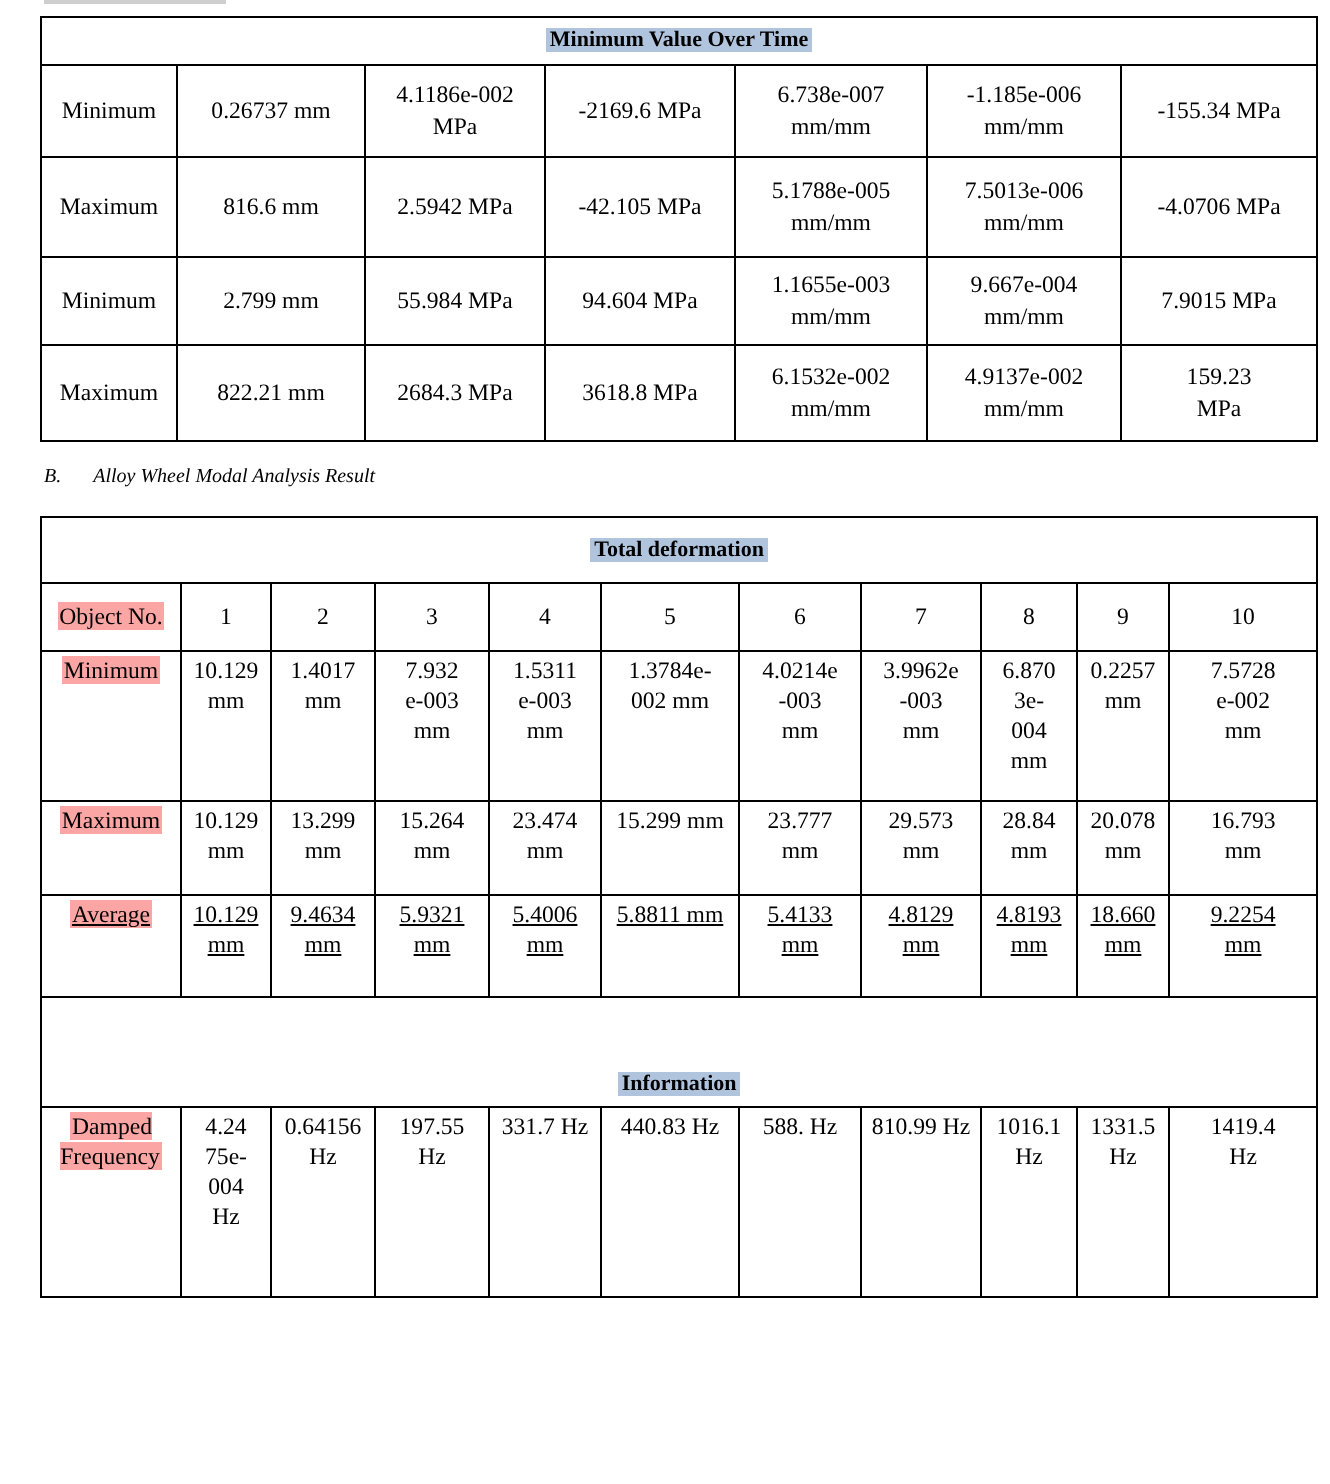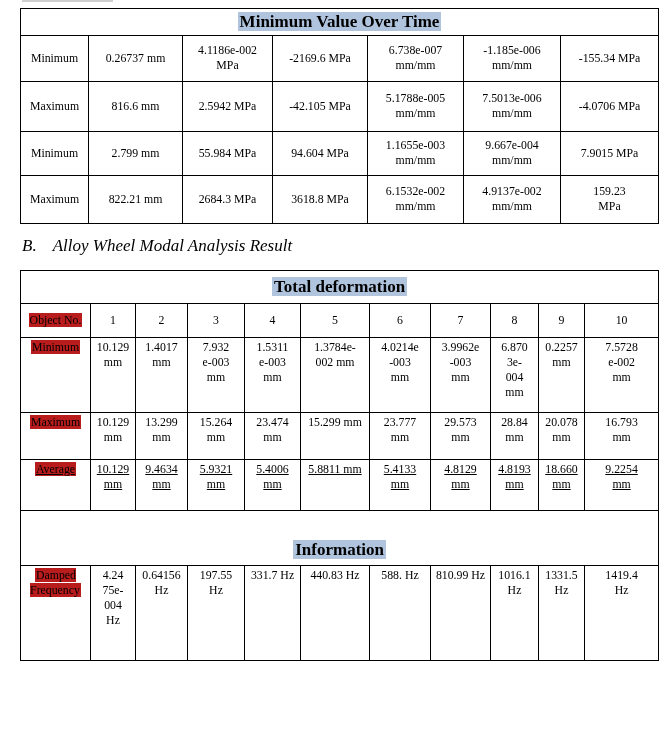--- a/index.html
+++ b/index.html
@@ -12,33 +12,33 @@
     position:absolute;left:22px;top:0;width:91px;height:2px;
     background:#cfcfcf;
   }
   .doc{position:absolute;left:20px;top:8px;width:638px;}
   table{border-collapse:collapse;width:638px;table-layout:fixed;}
   td{
     border:1px solid #000;text-align:center;vertical-align:middle;
     font-size:11.8px;line-height:1.28;padding:2px 3px;
     white-space:pre-line;overflow:hidden;
   }
-  .band td{font-weight:bold;font-size:17px;}
+  .band td{font-weight:bold;font-size:11px;}
   .hl-head{background:#b0c4de;padding:0 2px;font-weight:bold;}
-  .hl-label{background:#b91c1c;padding:0 1px;}
+  .hl-label{background:#fca5a5;padding:0 1px;}
   
   .t1-band1 td{height:19px;}
   .t1-r1 td{height:41px;}
   .t1-r2 td{height:45px;}
   .t1-band2 td{height:21px;}
   .t1-r3 td{height:39px;}
   .t1-r4 td{height:43px;}
   
   .subsec{
-    margin:12px 0 14px 2px;font-style:italic;font-size:17px;
+    margin:12px 0 14px 2px;font-style:italic;font-size:10px;
   }
   .subsec .lbl{display:inline-block;margin-right:16px;}
   
   .t2-band-top td{height:28px;margin-top:36px;}
   .t2-obj td{height:29px;}
   .t2-results td{height:56px;vertical-align:bottom;padding-bottom:4px;}
   .t2-min td{height:70px;vertical-align:top;}
   .t2-max td{height:42px;vertical-align:top;}
   .t2-avg td{height:46px;vertical-align:top;text-decoration:underline;}
   .t2-info td{height:48px;vertical-align:bottom;padding-bottom:4px;}

